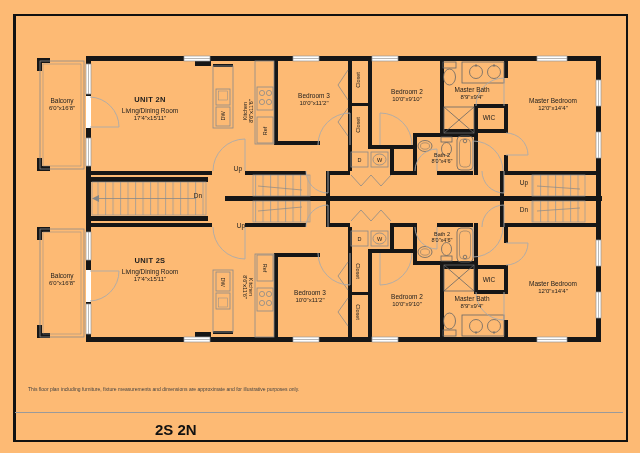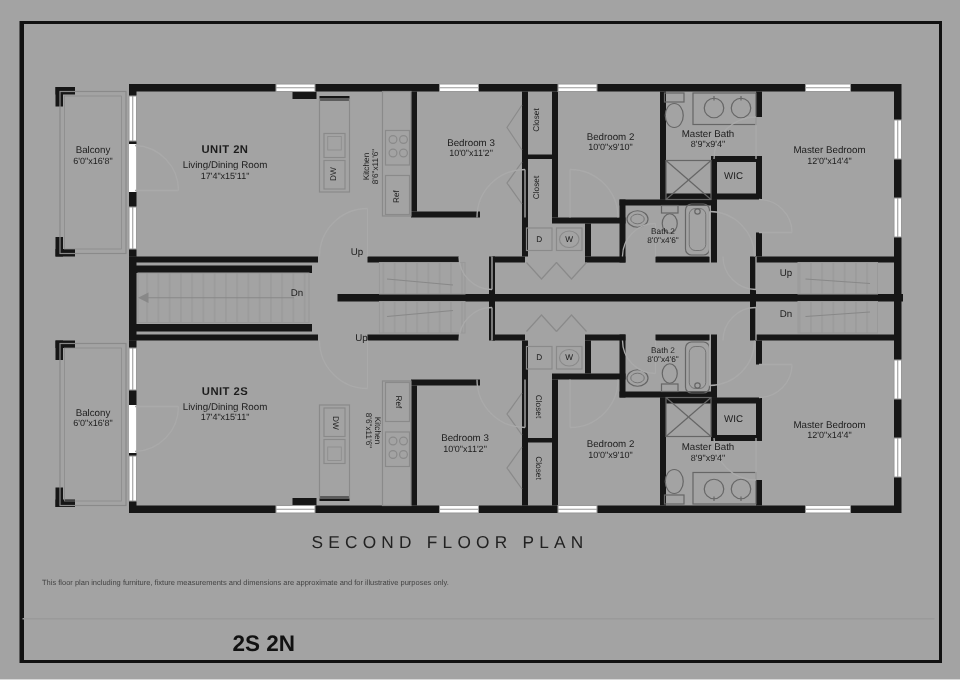--- a/index.html
+++ b/index.html
@@ -1,16 +1,16 @@
 <!DOCTYPE html>
 <html><head>
 <meta charset="utf-8">
 <style>
   html,body{margin:0;padding:0;background:#fff;}
-  #page{position:relative;width:640px;height:453px;background:#a3a3a3;overflow:hidden;
+  #page{position:relative;width:640px;height:453px;background:#fdba74;overflow:hidden;
         font-family:"Liberation Sans",sans-serif;color:#1c1c1c;}
   #frame{position:absolute;left:13px;top:14px;width:610px;height:424px;
          border:2px solid #111;border-left-width:3px;}
   #plansvg{position:absolute;left:0;top:0;}
   .lbl{position:absolute;text-align:center;font-size:6.5px;line-height:1.2;color:#1c1c1c;}
   .lbl .dims{font-size:6px;}
   .unitblock .uname{font-weight:bold;font-size:7.5px;letter-spacing:.3px;margin-bottom:3px;}
   .rot{display:flex;flex-direction:column;align-items:center;justify-content:center;}
   .rotccw{transform:rotate(-90deg);}
   .rotcw{transform:rotate(90deg);}
@@ -513,17 +513,16 @@
     <div>Bath 2</div>
     <div>8'0"x4'6"</div>
   </div>
   <div class="boxlbl" style="left:351px;top:231px;width:17px;height:15px;">
     <span>D</span>
   </div>
   <div class="boxlbl" style="left:371px;top:231px;width:17px;height:15px;">
     <span>W</span>
   </div>
 
-  <div id="plan-title">SECOND FLOOR PLAN</div>
   <div id="disclaimer">This floor plan including furniture, fixture measurements and dimensions are approximate and for illustrative purposes only.</div>
   <div id="addr-sep"></div>
   <div id="units-tag">2S 2N</div>
 </div>
 
 </body></html>

